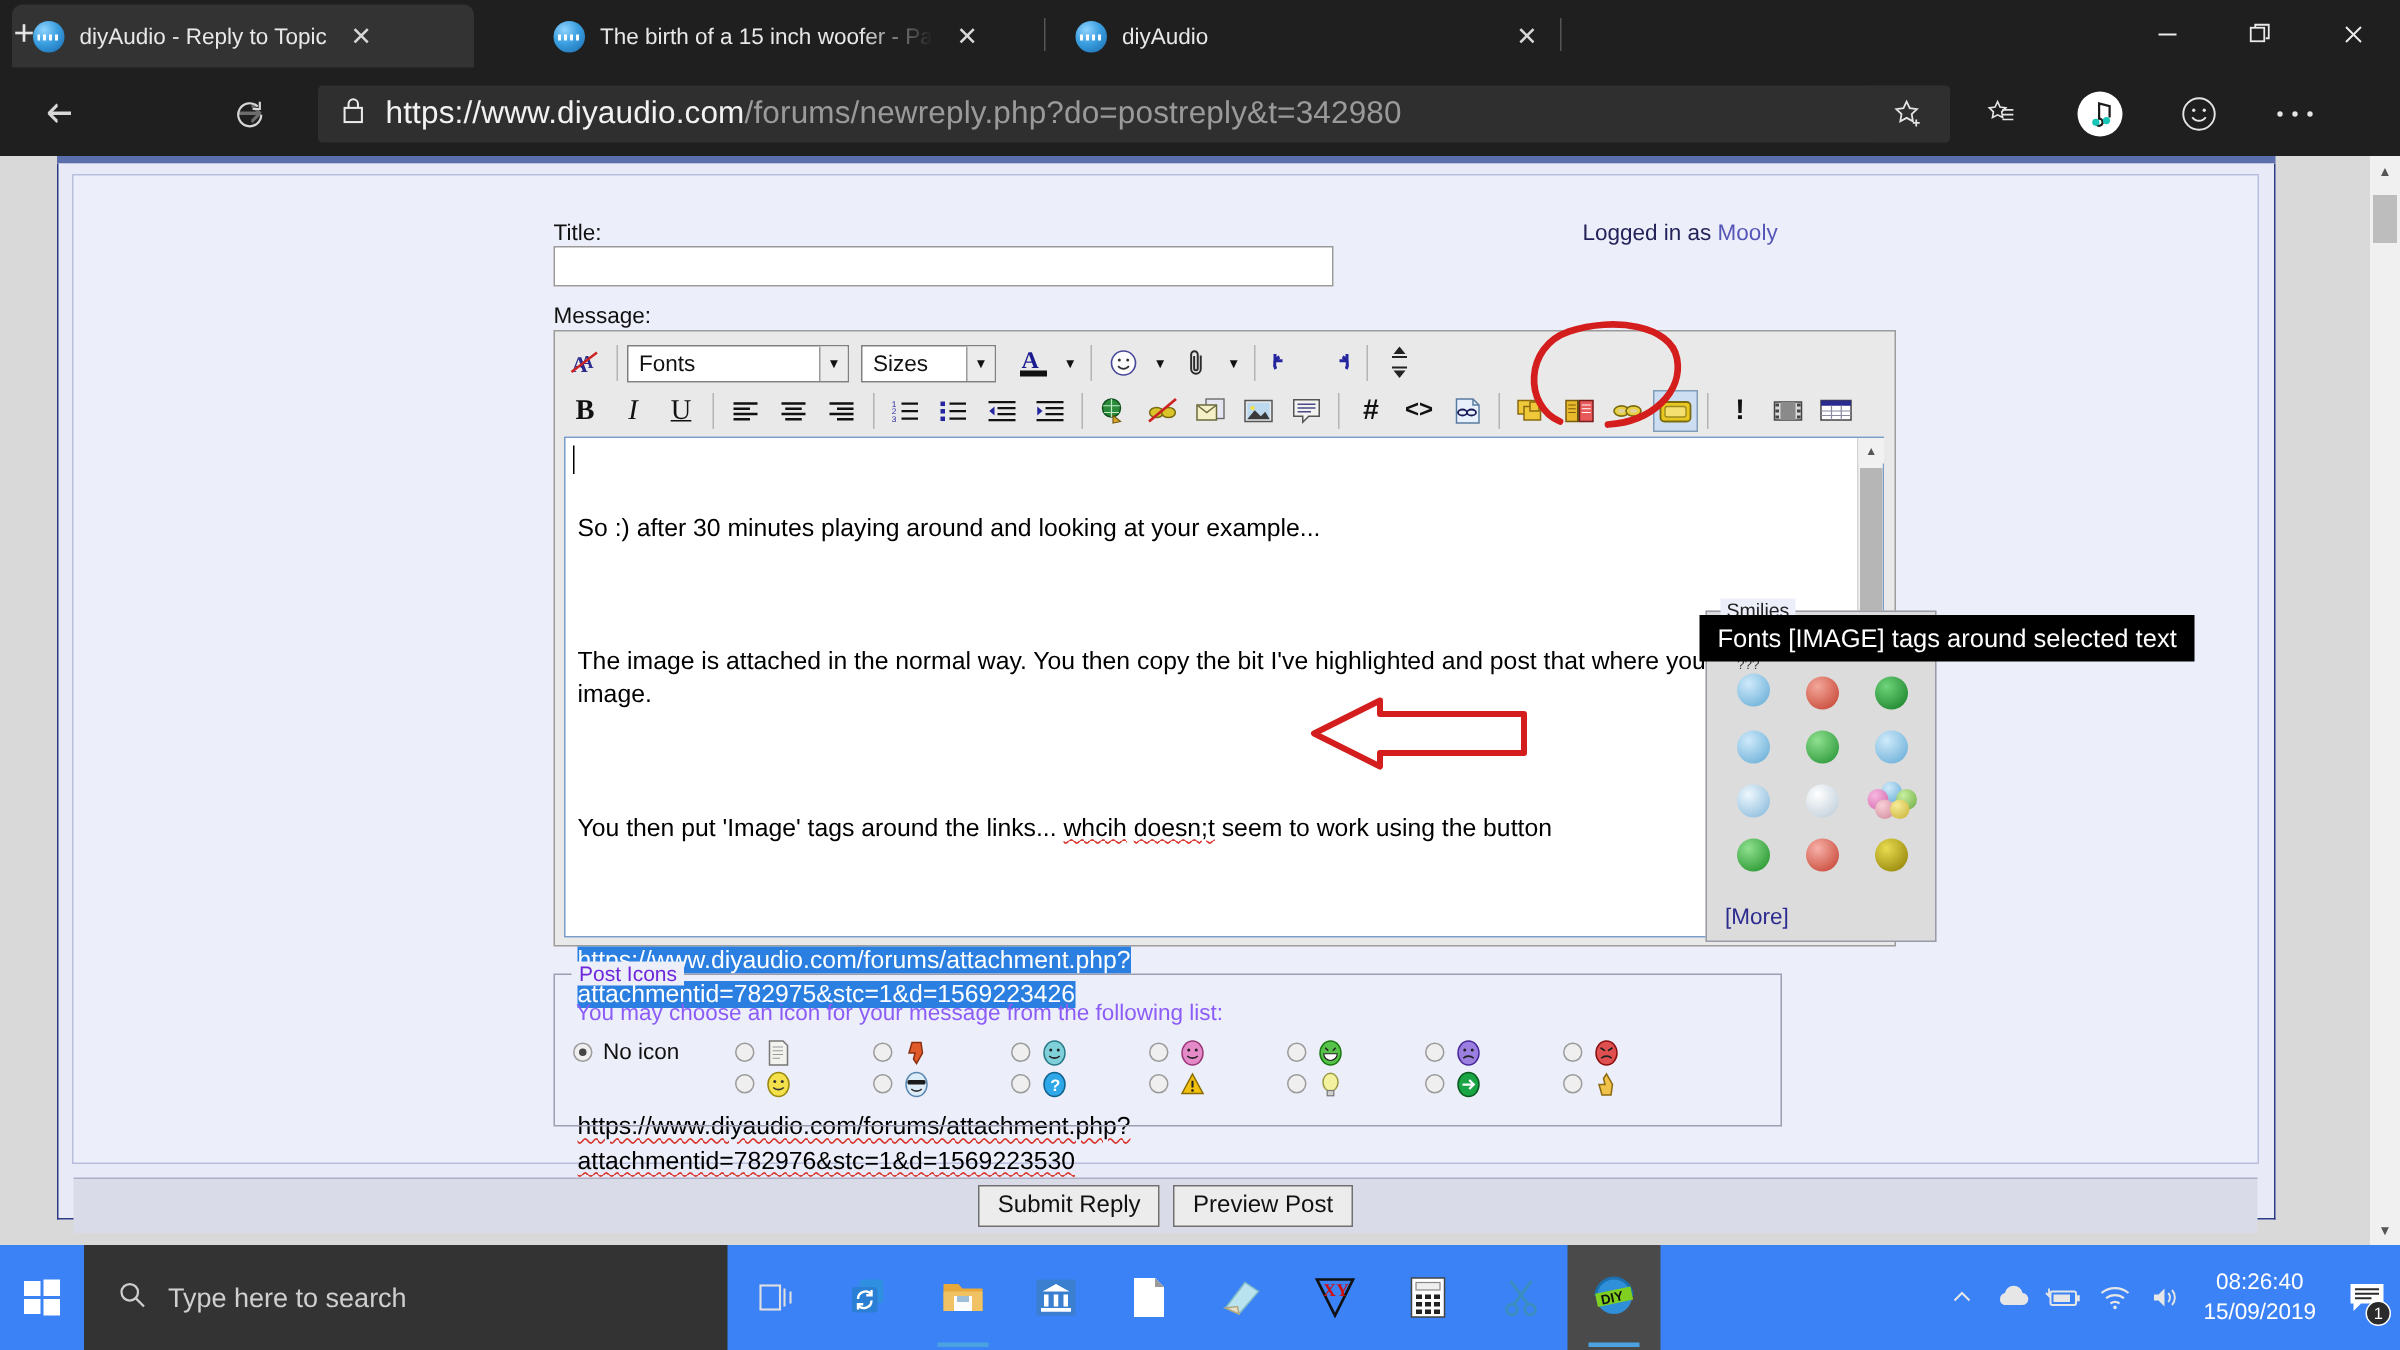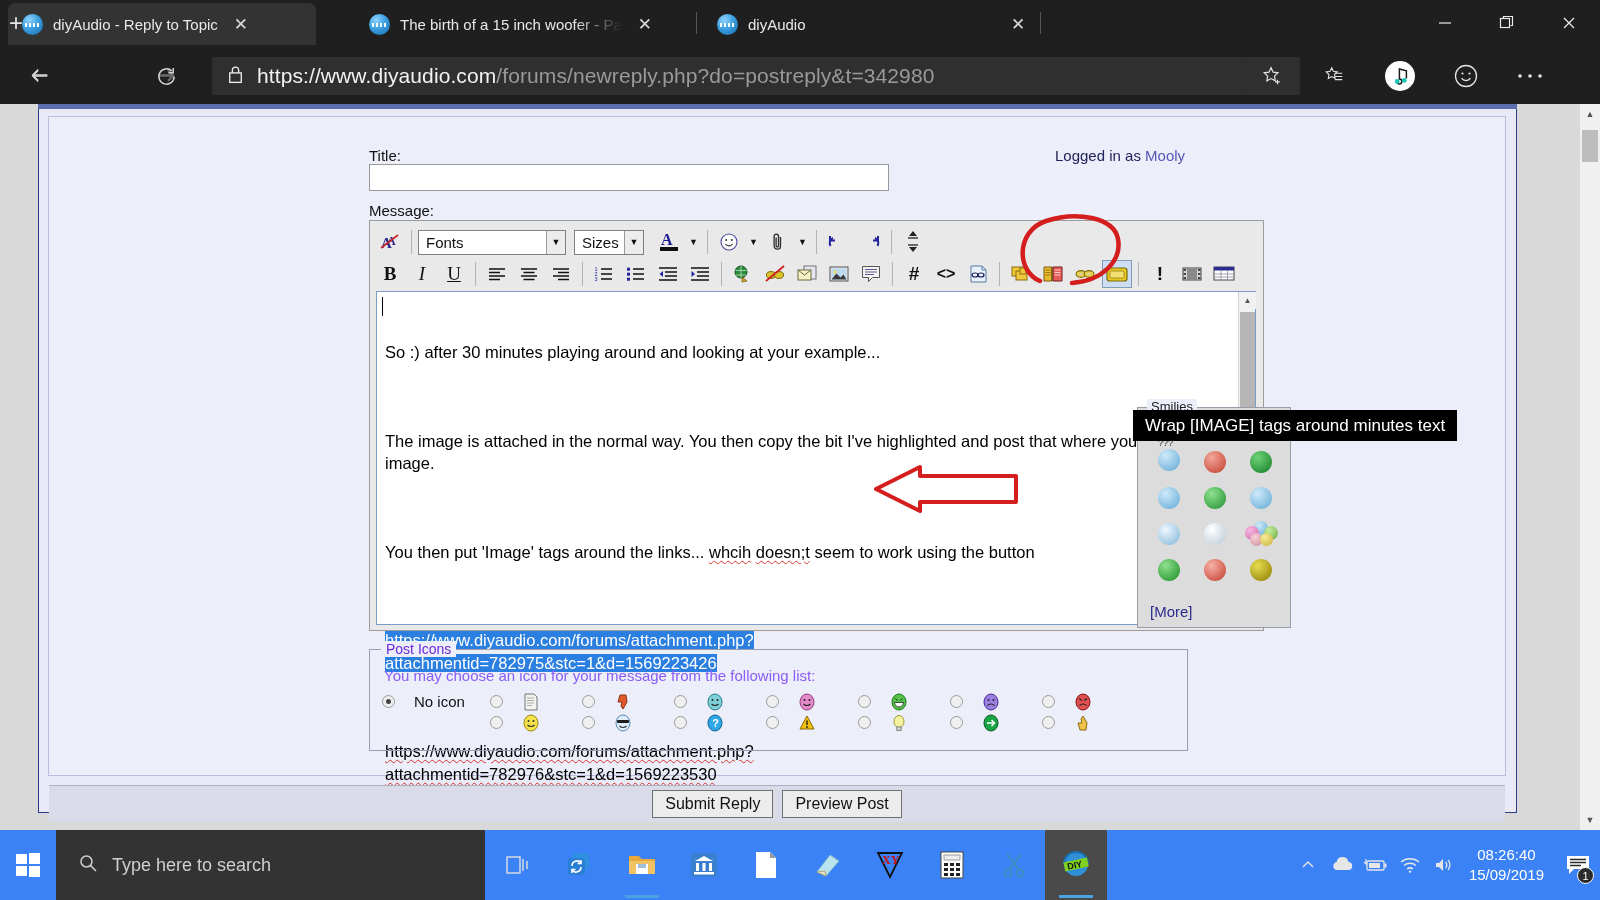--- a/index.html
+++ b/index.html
@@ -117,21 +117,21 @@
   .tb svg { display:block; }
   .tb-sep { width: 1px; height: 24px; background: #b4b4b4; margin: 0 4px; }
   .combo {
     height: 25px; background: #fff; border: 1px solid #808080;
     display: flex; align-items: center; justify-content: space-between;
     font-size: 15px; color: #111; padding-left: 7px;
   }
   .combo .arrow { width: 19px; height: 23px; background: #ececec; border-left: 1px solid #9a9a9a;
                   display: flex; align-items: center; justify-content: center; font-size: 9px; }
   .combo.fonts { width: 148px; }
-  .combo.sizes { width: 70px; }
+  .combo.sizes { width: 90px; }
   .drop-arrow { width: 15px; height: 26px; display: flex; align-items: center; justify-content: center;
                 font-size: 9px; color: #111; }
 
   .msgbox {
     position: absolute; left: 6px; top: 70px; width: 880px; height: 334px;
     background: #ffffff; border: 1px solid #7a9cc6;
   }
   .msgtext {
     position: absolute; left: 8px; top: 4px; width: 830px;
     font-size: 16.5px; line-height: 22.5px; color: #000; white-space: pre-wrap;
@@ -178,21 +178,21 @@
   
   .posticons {
     position: absolute; left: 320px; top: 532px; width: 819px; height: 102px;
     border: 1px solid #9d9db2;
   }
   .posticons-legend { position: absolute; left: 332px; top: 524px; background: #eceefa;
                       padding: 0 5px; font-size: 14px; color: #6d28d9; }
   .posticons-help { position: absolute; left: 14px; top: 17px; font-size: 15px; color: #8b5cf6; }
   .pi-grid { position: absolute; left: 12px; top: 41px; display: flex; gap: 0; }
   .pi-col { width: 92px; }
-  .pi-row { height: 21px; display: flex; align-items: center; gap: 19px; }
+  .pi-row { height: 21px; display: flex; align-items: center; gap: 7px; }
   .radio { width: 13px; height: 13px; border-radius: 50%; background: #efefef;
            border: 1px solid #9b9b9b; display: inline-block; position: relative; flex: 0 0 13px; }
   .radio.checked::after { content:""; position: absolute; left: 3px; top: 3px; width: 5px; height: 5px;
                           border-radius: 50%; background: #444; }
   .pi-label { font-size: 15px; color: #111; }
   .pi-ico { width: 18px; height: 18px; display: inline-block; position: relative; }
 
   
   .bottom-sep { position: absolute; left: 0; top: 668px; width: 1456px; height: 1px; background: #aeaec4; }
   .btnrow { position: absolute; left: 0; top: 669px; width: 1456px; height: 36px;
@@ -764,21 +764,21 @@
                   </div>
                 <div class="smi">
                     <span class="face" style="background:radial-gradient(circle at 35% 30%, #e8dc50, #8a7a00);"></span>
                   </div>
               </div>
               <div class="more">[More]</div>
             </div>
           </div>
           <div class="smilies-legend">Smilies</div>
 
-          <div class="tooltip">Wrap [IMAGE] tags around minutes text</div>
+          <div class="tooltip">Fonts [IMAGE] tags around selected text</div>
 
           <div class="posticons">
             <div class="posticons-help">You may choose an icon for your message from the following list:</div>
             <div class="pi-grid">
 
               <div class="pi-col" style="width:108px;">
                 <div class="pi-row">
                   <span class="radio checked"></span>
                   <span class="pi-label">No icon</span>
                 </div>

